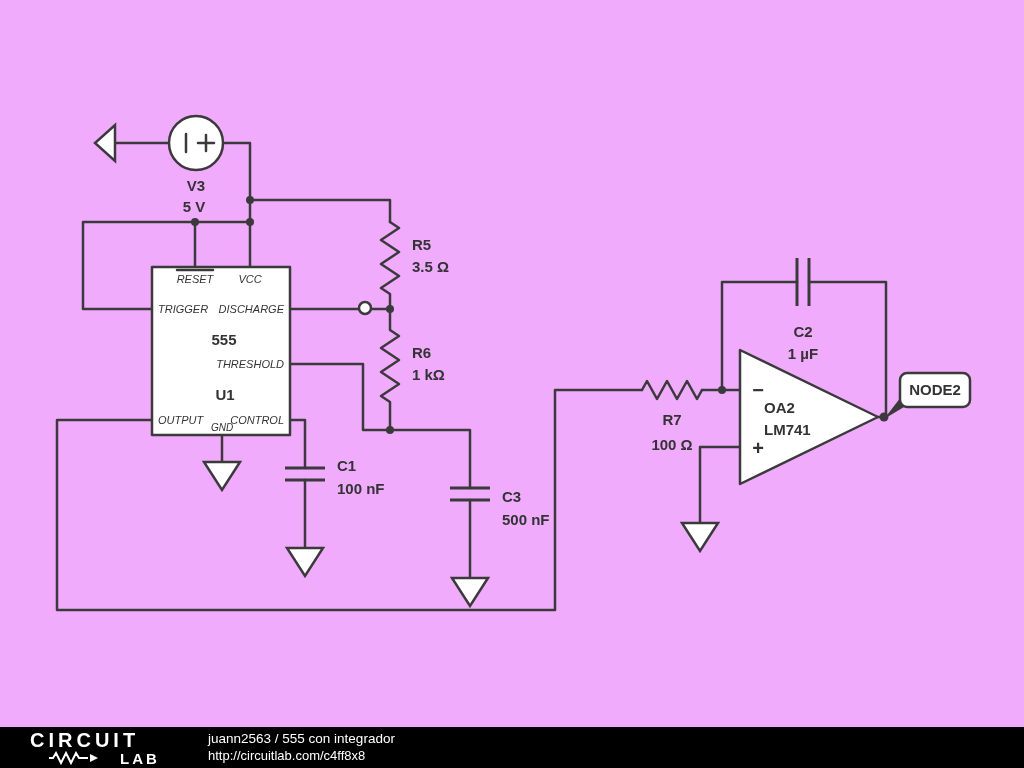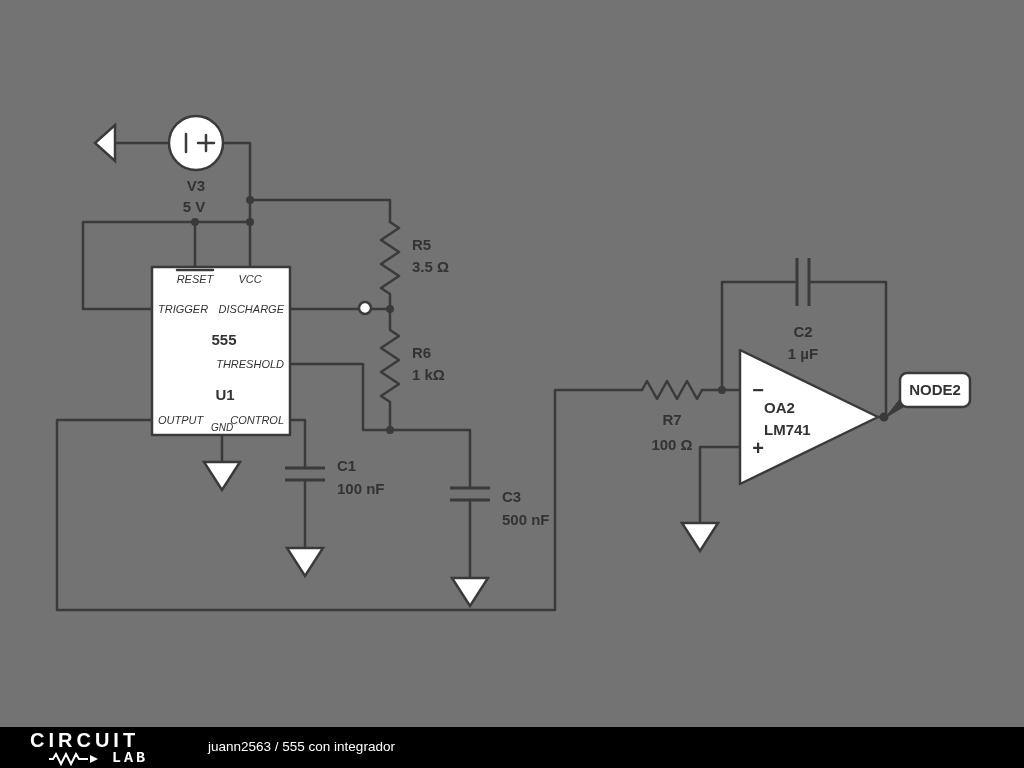--- a/index.html
+++ b/index.html
@@ -1,17 +1,17 @@
 <!DOCTYPE html>
 <html style="--wire: #3a3a3a; --text: #333333; --footer_bg: #000000; --footer_fg: #ffffff;"><head>
 <meta charset="utf-8">
 <style>
   html,body { margin:0; padding:0; background:#fff; }
   .stage {
-    position:relative; width:1024px; height:768px; background:#737373;
+    position:relative; width:1024px; height:768px; background:#f0abfc;
     font-family:"Liberation Sans", sans-serif; overflow:hidden;
   }
   svg.schematic { position:absolute; left:0; top:0; }
 
   
   .wire   { stroke:var(--wire,#3a3a3a); stroke-width:2.5; fill:none; stroke-linecap:round; stroke-linejoin:round; }
   .plate  { stroke:var(--wire,#3a3a3a); stroke-width:3; fill:none; stroke-linecap:butt; }
   .body   { stroke:var(--wire,#3a3a3a); stroke-width:2.5; fill:#ffffff; stroke-linejoin:round; }
   .dot    { fill:var(--wire,#3a3a3a); }
   .term   { fill:#ffffff; stroke:var(--wire,#3a3a3a); stroke-width:2.5; }
@@ -21,21 +21,21 @@
   .glyph  { font:bold 20px "Liberation Sans", sans-serif; fill:var(--text,#333); }
 
   
   .footer {
     position:absolute; left:0; top:727px; width:1024px; height:41px;
     background:var(--footer_bg,#000); color:var(--footer_fg,#fff);
     display:flex; align-items:center;
   }
   .logo { margin-left:30px; width:150px; line-height:1; }
   .logo-top { font-weight:bold; font-size:20px; letter-spacing:4px; color:var(--footer_fg,#fff); }
-  .logo-bottom { display:flex; align-items:flex-end; gap:12px; padding-left:18px; margin-top:1px;font-family:Liberation Mono, monospace; }
+  .logo-bottom { display:flex; align-items:flex-start; gap:20px; padding-left:18px; margin-top:1px; }
   .logo-bottom span { font-weight:bold; font-size:15px; letter-spacing:3px; color:var(--footer_fg,#fff); }
   .meta { margin-left:28px; line-height:1.25; }
   .meta .title { font-weight:normal; font-size:13.5px; color:var(--footer_fg,#fff);text-align:right; }
   .meta .url { display:block; font-size:13px; color:var(--footer_fg,#fff); text-decoration:none; }
 </style>
 </head>
 <body>
 
 <div class="stage">
 
@@ -155,16 +155,17 @@
       <div class="logo-bottom">
         <svg width="52" height="14" viewBox="0 0 52 14">
           <path d="M1,7 h4 l3,-5 l5,10 l5,-10 l5,10 l5,-10 l3,5 h9" fill="none" stroke="#fff" stroke-width="2"></path>
           <polygon points="42,3 50,7 42,11" fill="#fff"></polygon>
         </svg>
         <span>LAB</span>
       </div>
     </div>
     <div class="meta">
       <div class="title">juann2563 / 555 con integrador</div>
+      <a class="url">http://circuitlab.com/c4ff8x8</a>
     </div>
   </div>
 
 </div>
 
 </body></html>

